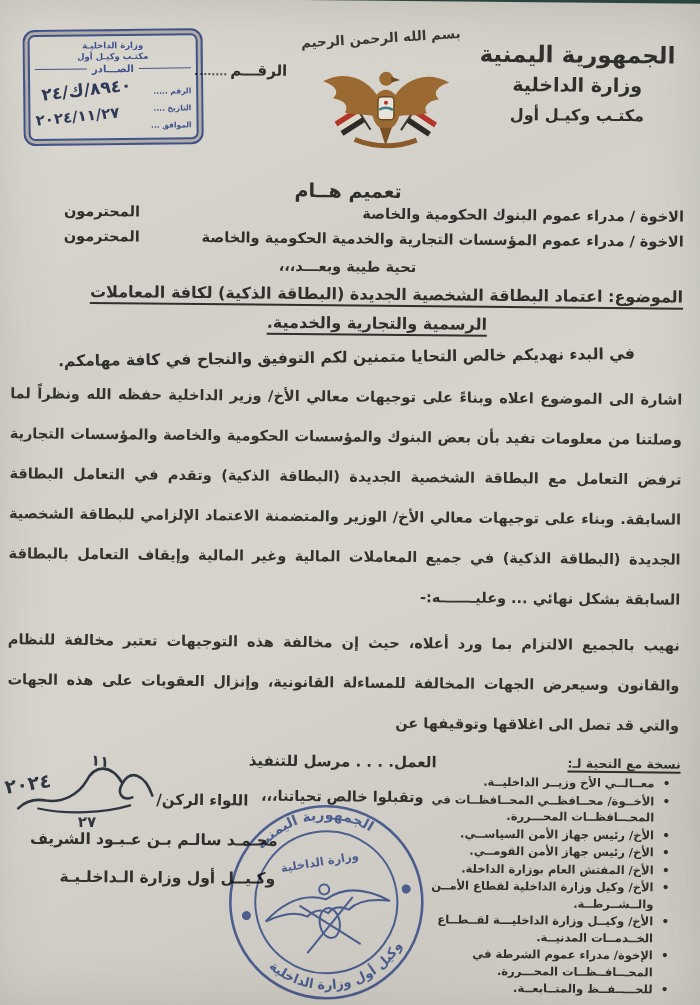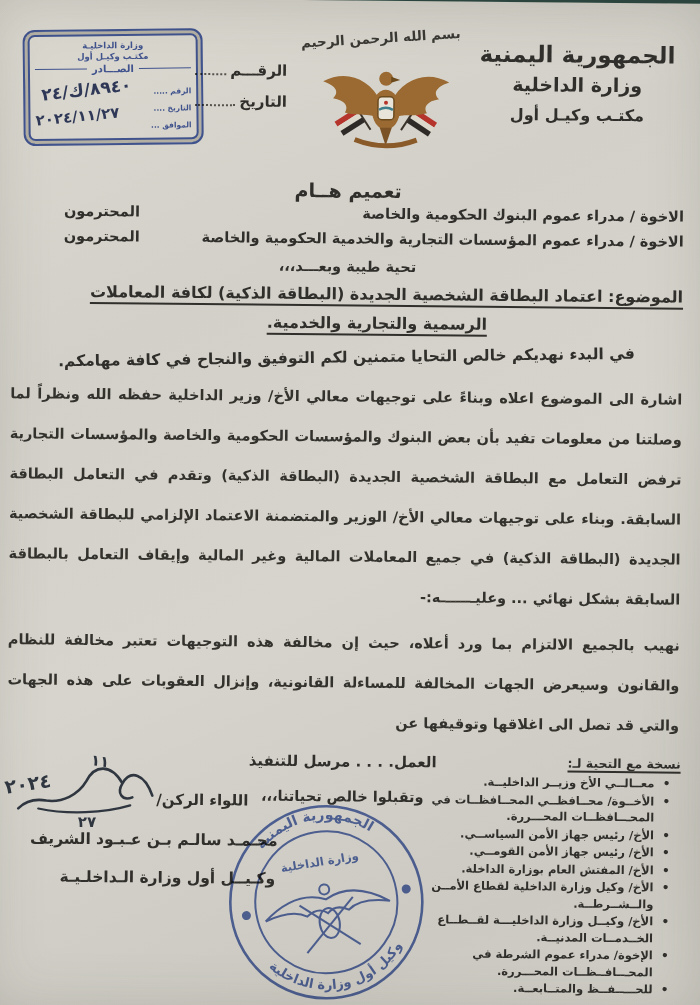--- a/index.html
+++ b/index.html
@@ -139,24 +139,20 @@
         <circle cx="75" cy="43" r="2" fill="#b5342c"></circle>
 
         <path d="M69,68 L75,86 L81,68 Z" fill="#7a5226"></path>
 
         <path d="M44,80 Q75,92 106,80" stroke="#8a5a28" stroke-width="5" fill="none"></path>
       </svg>
 
       <div class="ref-labels">
         <div class="ref-row">
             <span>الرقـــم</span>
-            <span class="dots"></span>
-          </div>
-        <div class="ref-row">
-            <span>التاريخ</span>
             <span class="dots"></span>
           </div>
       </div>
 
       <div class="stamp-box">
         <div class="sline top-pad">وزارة الداخليـة</div>
         <div class="sline">مكتـب وكيـل أول</div>
         <div class="sadir">
             <span>الصـــادر</span>
           </div>

